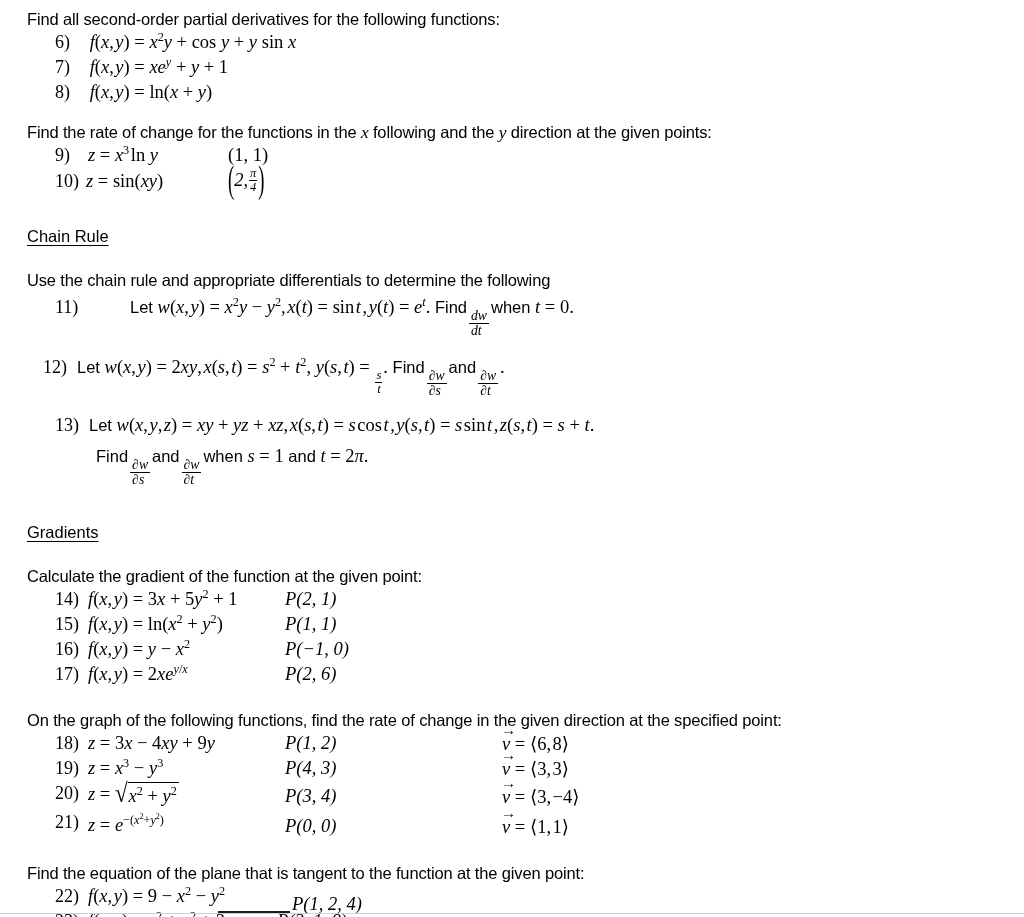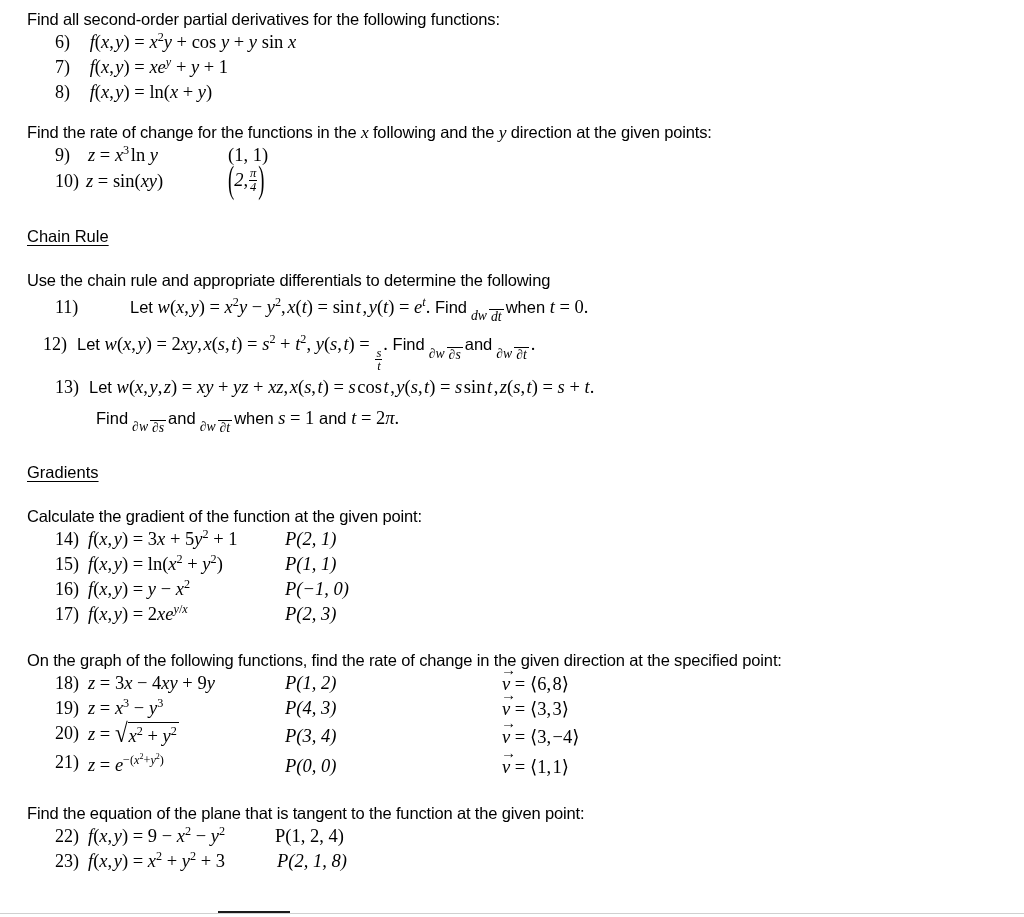--- a/index.html
+++ b/index.html
@@ -73,24 +73,24 @@
   .prow.grid .pnum { position: absolute; left: 55px; top: 0; }
   .prow.grid .f1  { position: absolute; left: 88px;  top: 0; }
   .prow.grid .f2  { position: absolute; left: 285px; top: 0; }
   .prow.grid .f3  { position: absolute; left: 502px; top: 0; }
 
   
   sup { font-size: 0.66em; vertical-align: super; line-height: 0; }
 
   .frac {
     display: inline-flex;
+    flex-direction: column;
     vertical-align: -0.52em;
-    text-align: center;
     font-size: 0.74em;
-    margin: 4px 2px;
+    margin: 12px 2px;
   }
   .frac .num { padding: 0 2px; line-height: 1.05; }
   .frac .den { padding: 0 2px; line-height: 1.05; border-top: 1.1px solid #000; }
 
   .sfrac {
     display: inline-flex;
     flex-direction: column;
     vertical-align: -0.5em;
     text-align: center;
     font-size: 0.68em;
@@ -319,21 +319,21 @@
         <i>f</i>(<i>x</i>, <i>y</i>) = <i>y</i> − <i>x</i><sup>2</sup>
       </span>
       <span class="expr f2" style="font-style:italic;">P(−1, 0)</span>
     </div>
 
     <div class="prow grid">
       <span class="pnum wide">17)</span>
       <span class="expr f1">
         <i>f</i>(<i>x</i>, <i>y</i>) = 2<i>xe</i><sup><i>y</i>/<i>x</i></sup>
       </span>
-      <span class="expr f2" style="font-style:italic;">P(2, 3)</span>
+      <span class="expr f2" style="font-style:italic;">P(2, 6)</span>
     </div>
   </div>
 
   <div class="gap-lg"></div>
 
   <div class="prompt">On the graph of the following functions, find the rate of change in the given direction at the specified point:</div>
 
   <div class="plist">
 
     <div class="prow grid">
@@ -392,21 +392,21 @@
 
   <div class="prompt">Find the equation of the plane that is tangent to the function at the given point:</div>
 
   <div class="plist">
 
     <div class="prow grid">
       <span class="pnum wide">22)</span>
       <span class="expr f1">
         <i>f</i>(<i>x</i>, <i>y</i>) = 9 − <i>x</i><sup>2</sup> − <i>y</i><sup>2</sup>
       </span>
-      <span class="expr f2" style="left:275px;">P(1, 2, 4)</span>
+      <span class="expr f2" style="font-style:italic; left:292px;margin-top:8px;">P(1, 2, 4)</span>
     </div>
 
     <div class="prow grid">
       <span class="pnum wide">23)</span>
       <span class="expr f1">
         <i>f</i>(<i>x</i>, <i>y</i>) = <i>x</i><sup>2</sup> + <i>y</i><sup>2</sup> + 3
       </span>
       <span class="expr f2" style="font-style:italic; left:277px;">P(2, 1, 8)</span>
     </div>
   </div>

